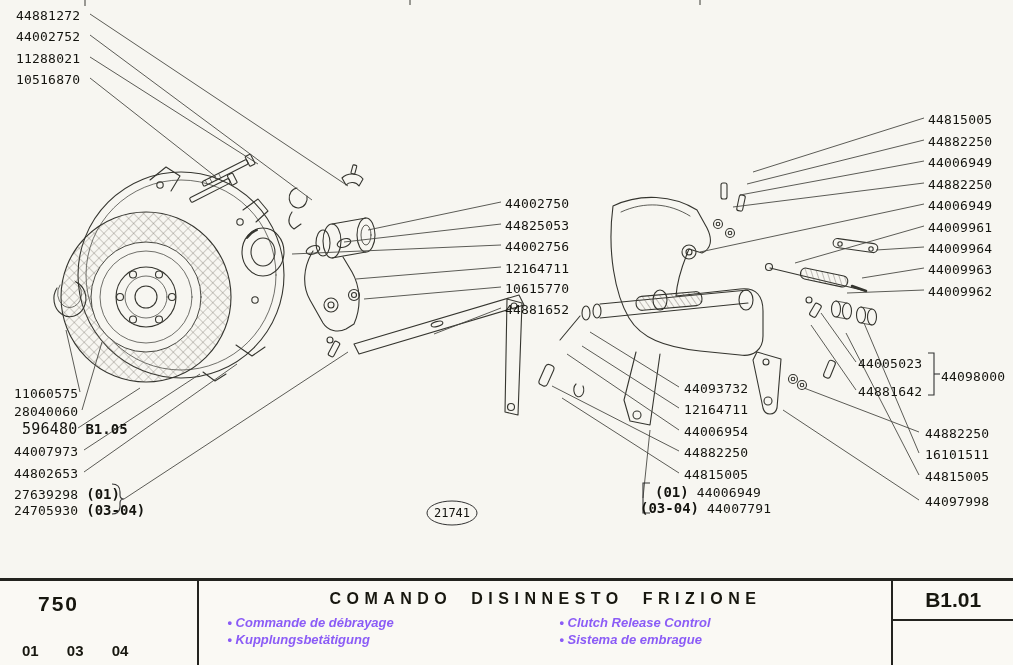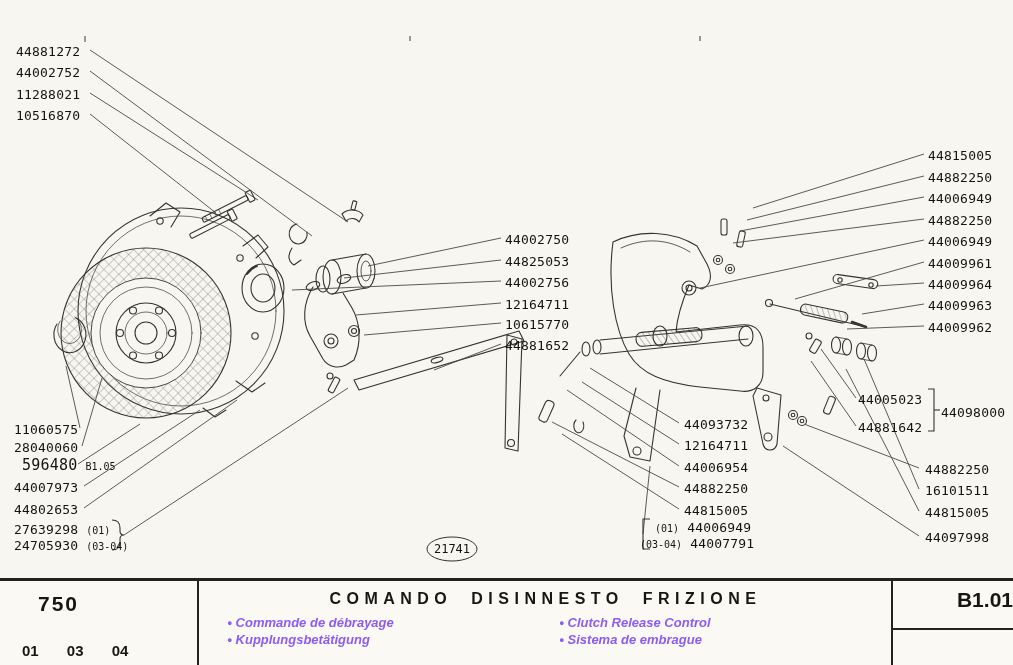--- a/index.html
+++ b/index.html
@@ -1,42 +1,42 @@
 <!DOCTYPE html>
 <html><head>
 <meta charset="utf-8">
 <style>
   html,body{margin:0;padding:0;background:#e8e8e4;}
   .page{position:relative;width:1013px;height:665px;background:#f7f6f1;overflow:hidden;
         font-family:"DejaVu Sans Mono",monospace;color:#17170f;}
-  .diagram-area{position:absolute;left:0;top:0;width:981px;height:578px;margin-top:36px;}
+  .diagram-area{position:absolute;left:0;top:0;width:981px;height:578px;}
   svg.draw{position:absolute;left:0;top:0;}
   .lbl{position:absolute;font-size:13px;letter-spacing:0.2px;white-space:nowrap;color:#14140f;}
-  .lbl .tiny{font-size:10px;letter-spacing:0;}
+  .lbl .tiny{font-size:14px;letter-spacing:0;font-weight:bold;}
   .lbl .big{font-size:15px;}
   .fig-code{position:absolute;left:427px;top:506px;width:50px;text-align:center;font-size:12px;color:#14140f;}
   .title-block{position:absolute;left:0;top:578px;width:1013px;height:87px;box-sizing:border-box;
                border-top:3px solid #23231f;display:flex;background:#faf9f4;}
   .tb-cell{box-sizing:border-box;height:100%;}
   .tb-left{width:200px;border-right:2px solid #23231f;position:relative;}
   .tb-model{font-family:"Liberation Sans",sans-serif;font-weight:700;font-size:21px;letter-spacing:2px;
             position:absolute;left:38px;top:11px;}
   .tb-codes{font-family:"Liberation Sans",sans-serif;font-weight:600;font-size:15px;word-spacing:24px;
             position:absolute;left:22px;bottom:6px;}
   .tb-center{flex:1;position:relative;}
   .tb-title{font-family:"Liberation Sans",sans-serif;font-weight:700;font-size:16px;letter-spacing:5.5px;
             word-spacing:9px;text-align:center;margin-top:9px;}
   .tb-subs{display:flex;margin-top:6px;padding-left:28px;}
   .tb-col{width:332px;}
   .tb-sub{font-family:"Liberation Sans",sans-serif;font-style:italic;font-weight:700;font-size:13px;
           line-height:17px;color:#8b5cf6;}
   .tb-sub::before{content:"•  ";font-style:normal;}
   .tb-right{width:122px;border-left:2px solid #23231f;position:relative;}
-  .tb-ref{font-family:"Liberation Sans",sans-serif;font-weight:700;font-size:21px;text-align:right;
-          padding-top:7px;padding-bottom:16px;border-bottom:2px solid #23231f;}
+  .tb-ref{font-family:"Liberation Sans",sans-serif;font-weight:700;font-size:21px;text-align:center;
+          padding-top:7px;padding-bottom:7px;border-bottom:2px solid #23231f;}
 </style>
 </head>
 <body>
 
 <div class="page">
 
   <div class="diagram-area">
 
     <svg class="draw" width="1013" height="578" viewBox="0 0 1013 578">
       <defs>

